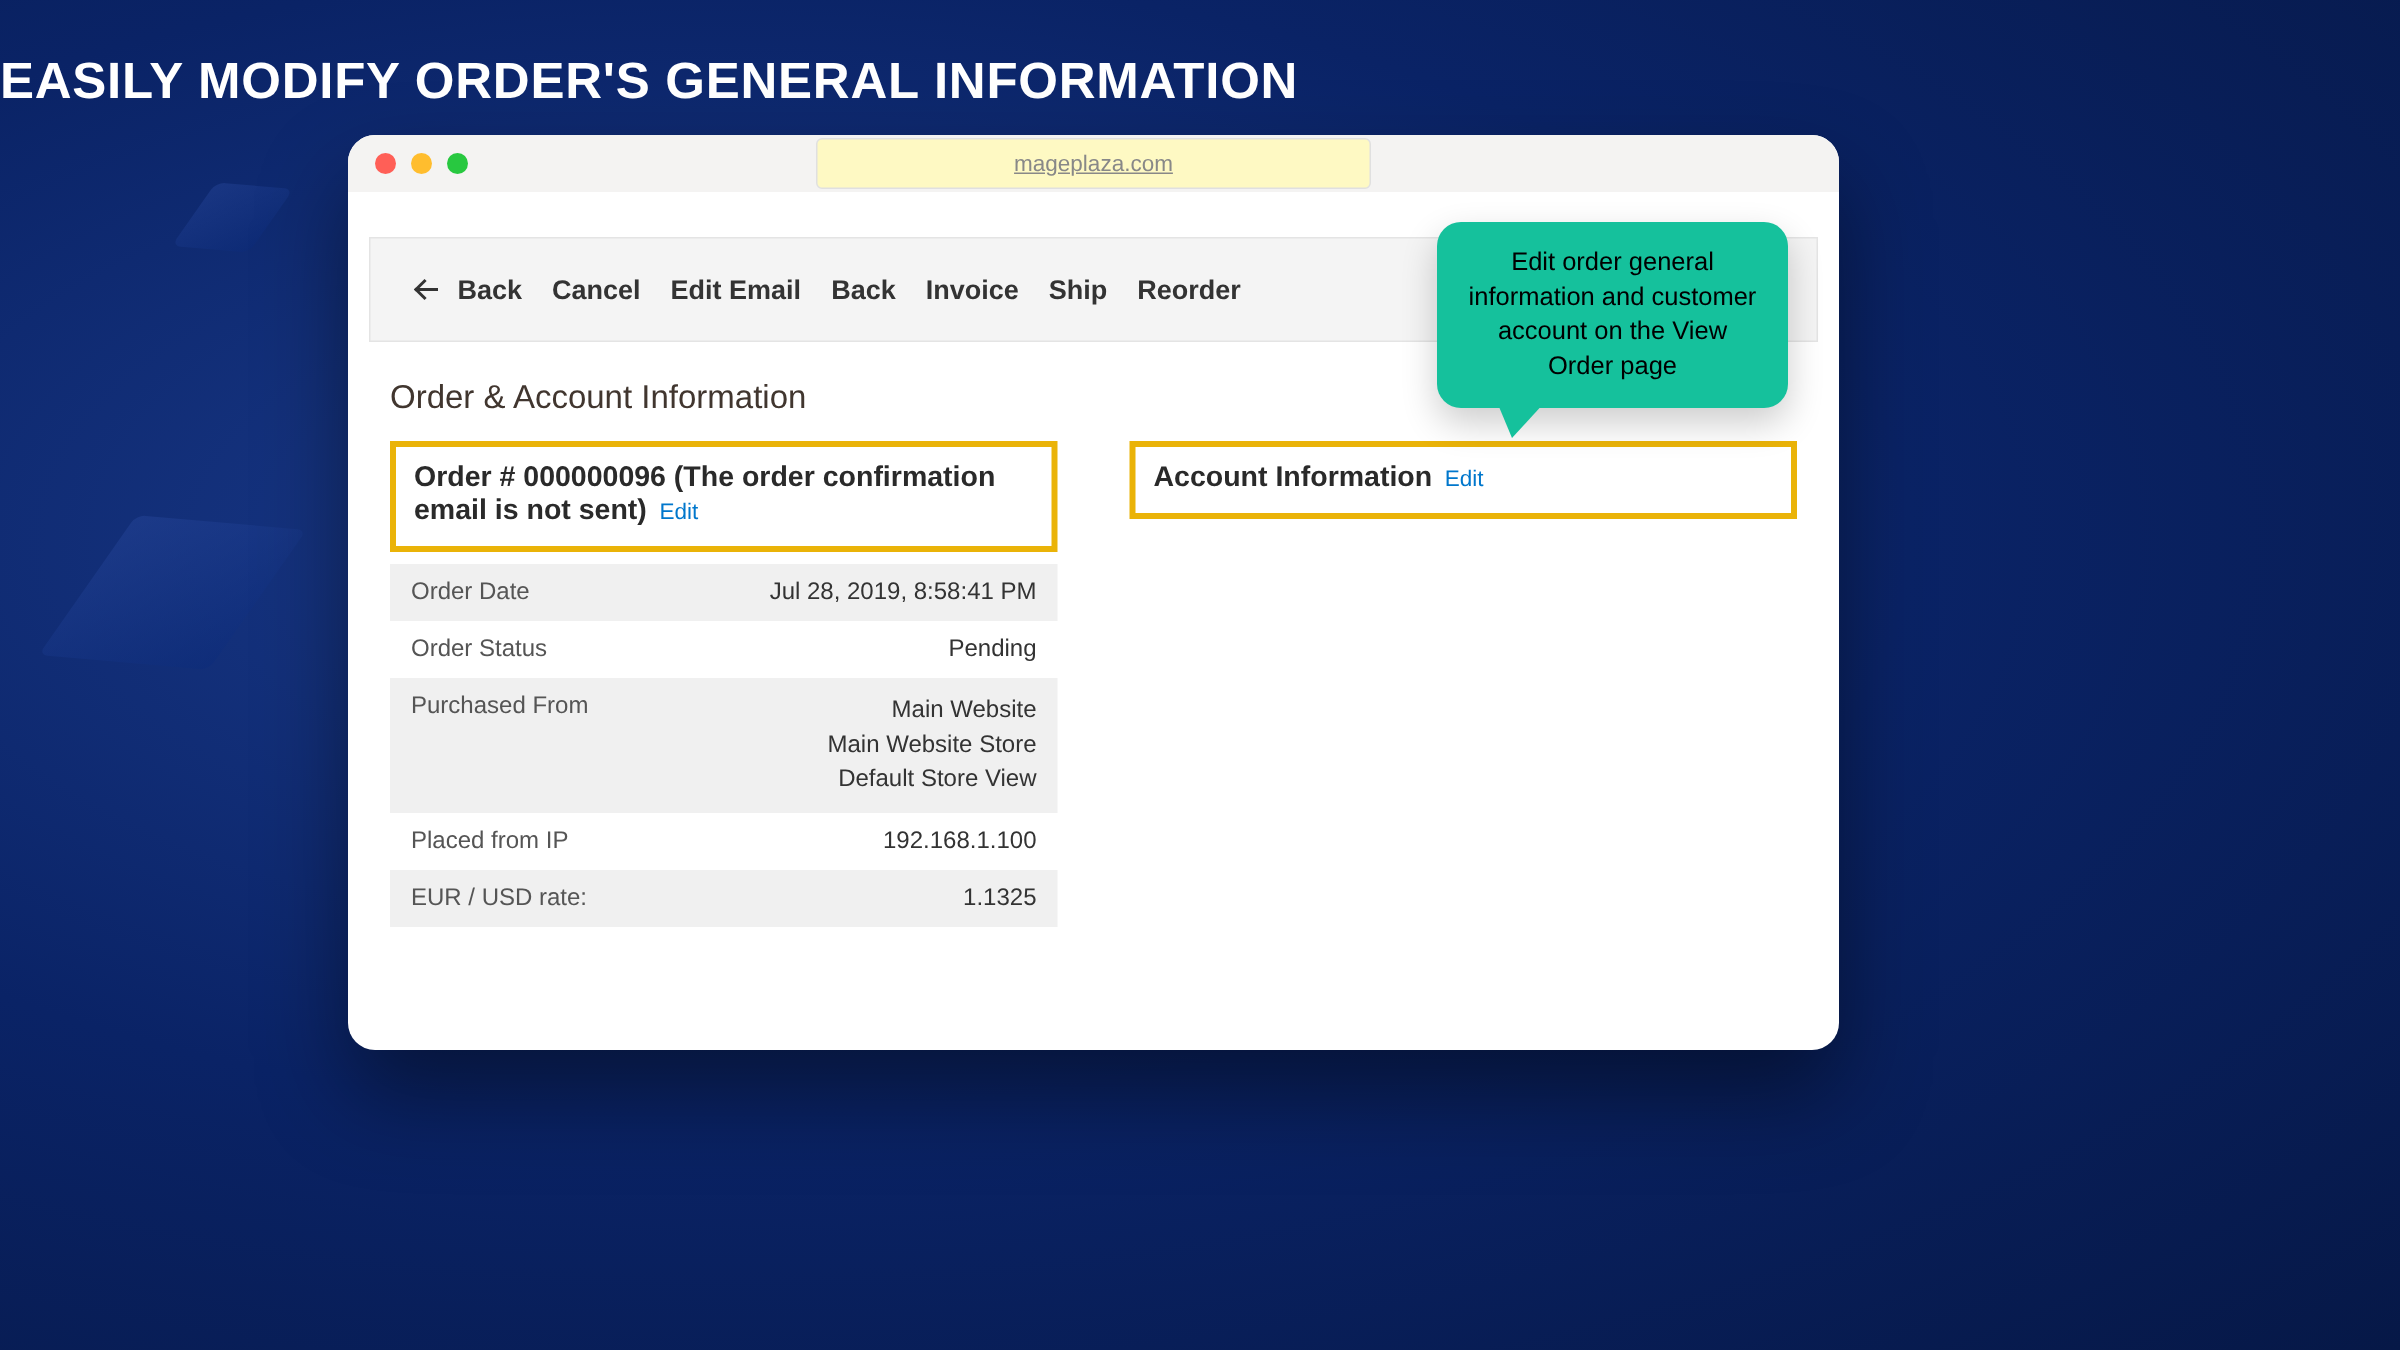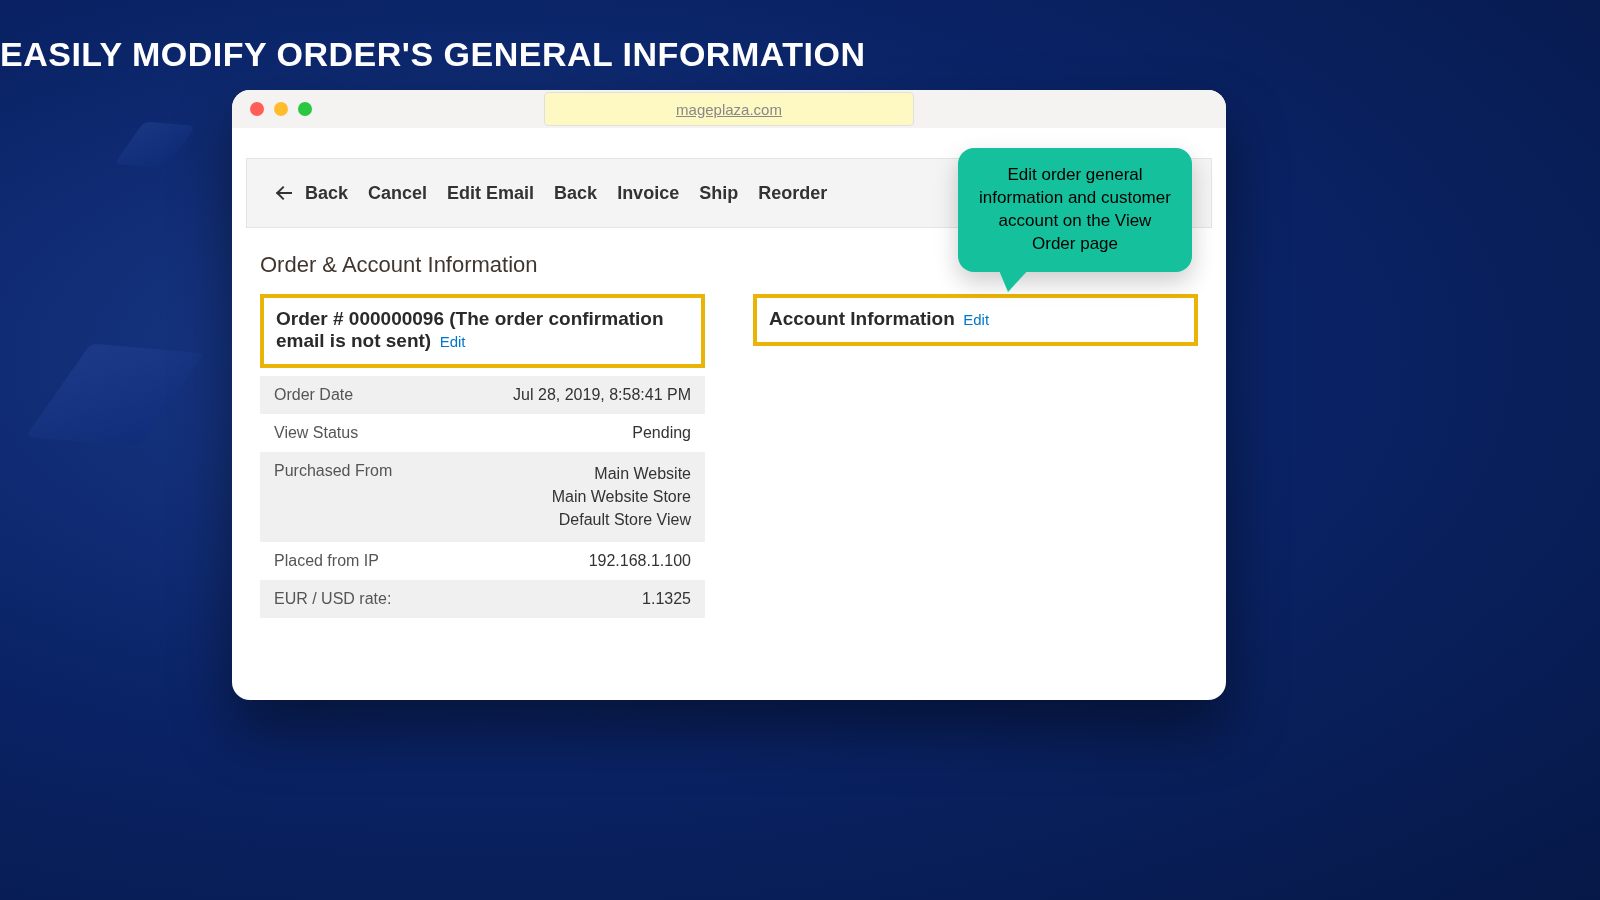--- a/index.html
+++ b/index.html
@@ -225,21 +225,21 @@
         <div class="box-head">
           <span class="h">Order # 000000096 (The order confirmation email is not sent)</span>
           <span class="edit">Edit</span>
         </div>
         <div class="kv-table">
           <div class="kv-row">
             <span class="k">Order Date</span>
             <span class="v">Jul 28, 2019, 8:58:41 PM</span>
           </div>
           <div class="kv-row">
-            <span class="k">View Status</span>
+            <span class="k">Order Status</span>
             <span class="v">Pending</span>
           </div>
           <div class="kv-row">
             <span class="k">Purchased From</span>
             <span class="v multi" id="pf-value">Main Website<br>Main Website Store<br>Default Store View</span>
           </div>
           <div class="kv-row">
             <span class="k">Placed from IP</span>
             <span class="v">192.168.1.100</span>
           </div>

